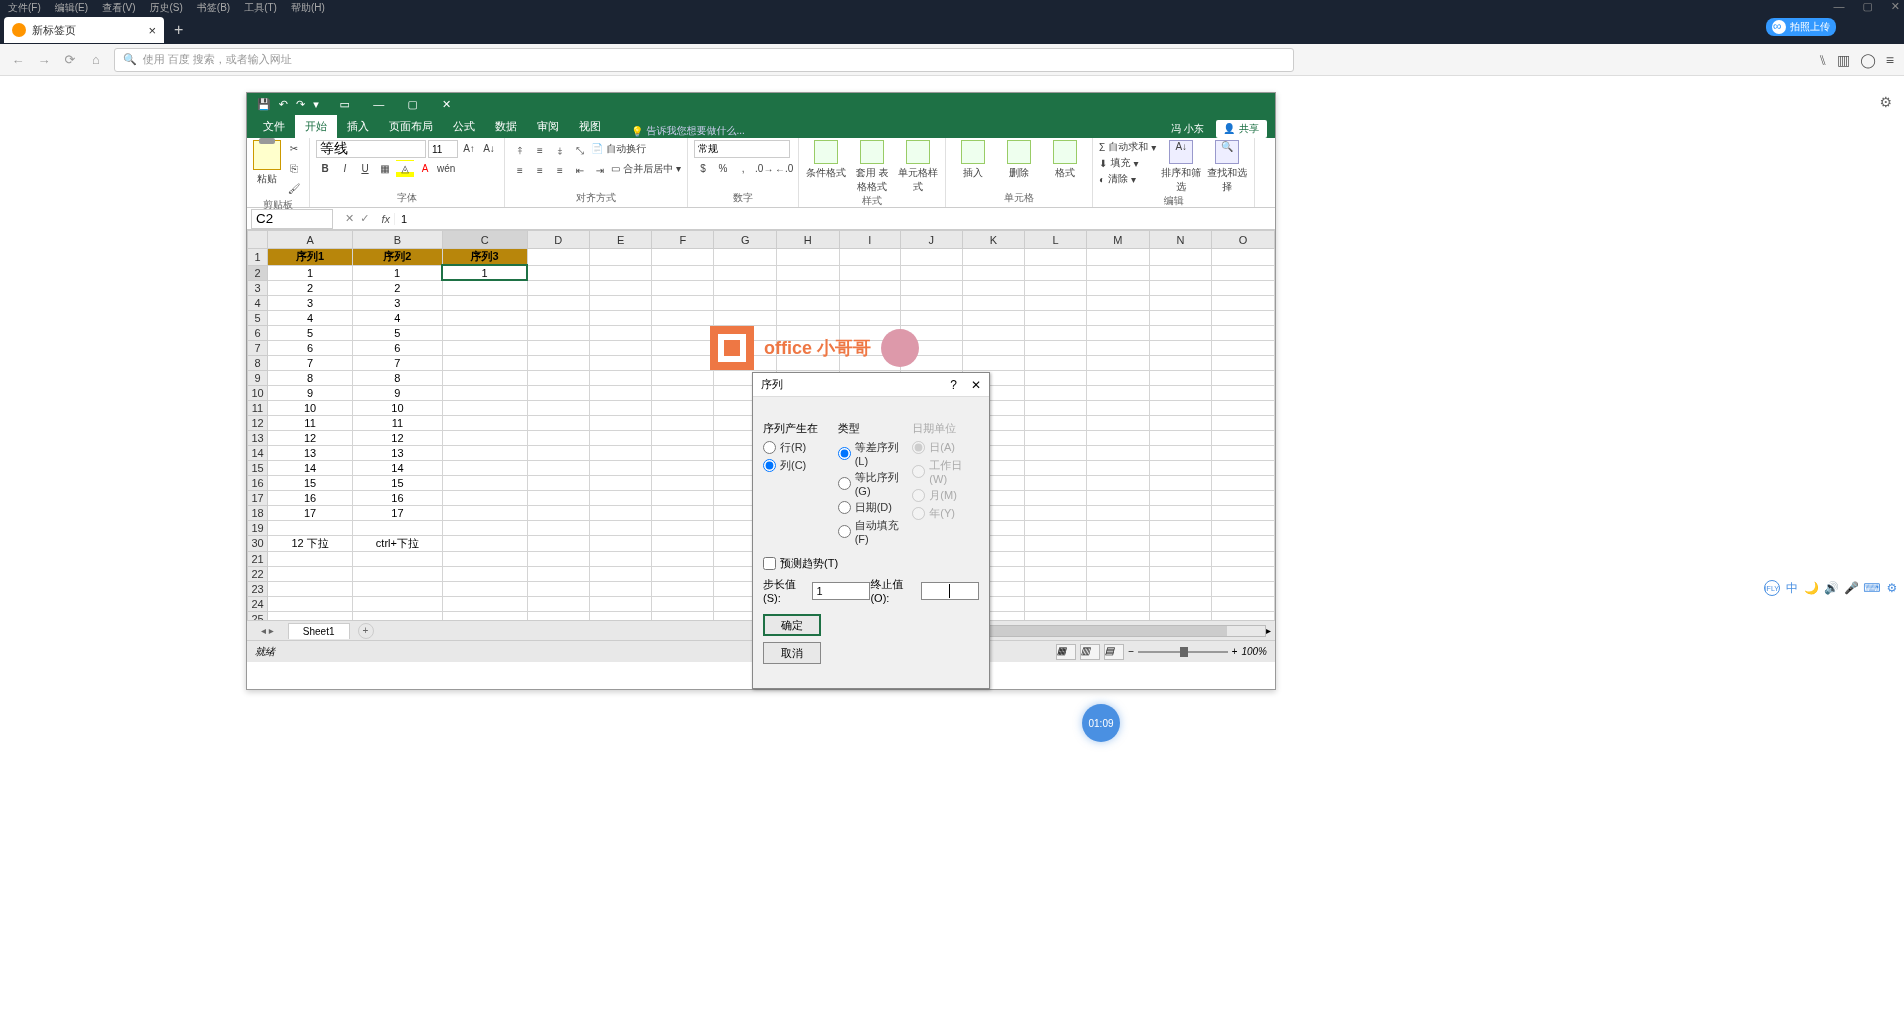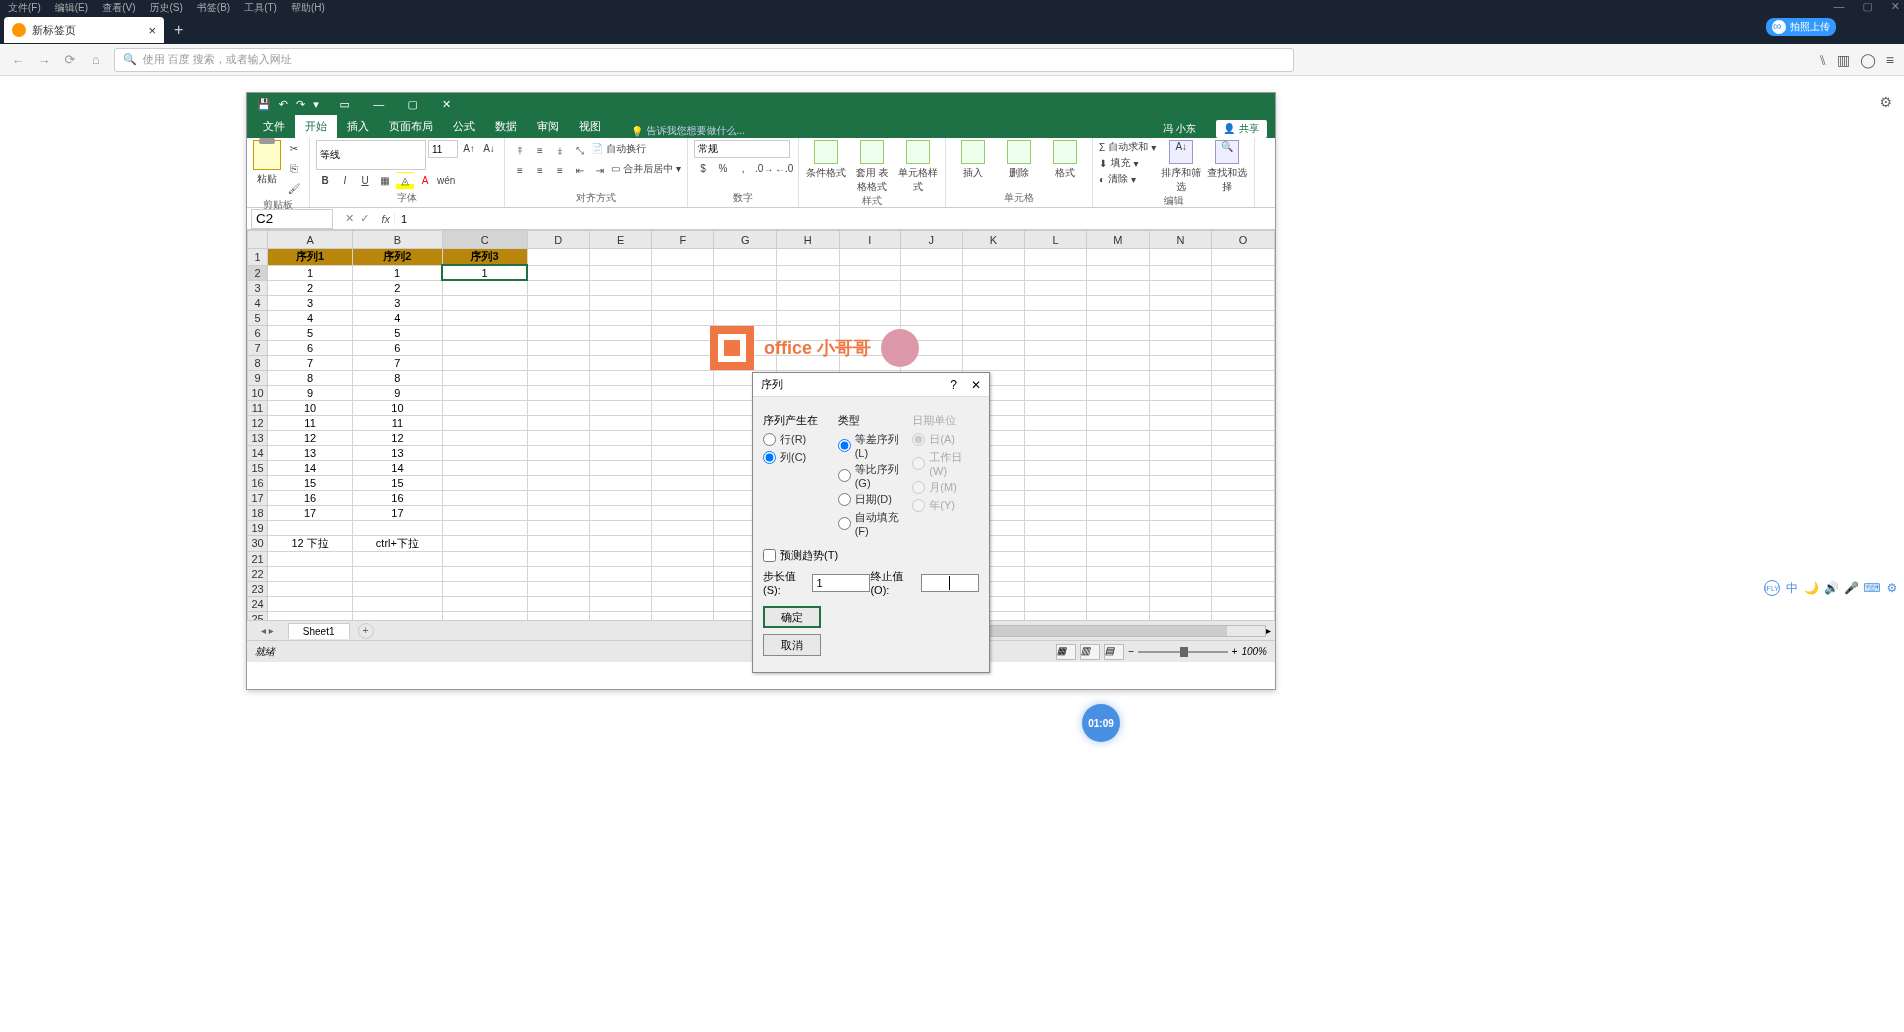--- a/index.html
+++ b/index.html
@@ -35,32 +35,32 @@
 .excel-qat { display: flex; gap: 8px; padding: 0 10px; align-items: center; }
 .excel-title { flex: 1; text-align: center; }
 .excel-wincontrols { display: flex; gap: 6px; padding: 0 2px; }
 .excel-wincontrols span { width: 28px; text-align: center; font-size: 11px; }
 
 
 .ribbon-tabs { background: #1e7145; color: #fff; height: 23px; display: flex; align-items: flex-end; font-size: 11px; padding-left: 6px; }
 .ribbon-tab { padding: 4px 10px; cursor: pointer; }
 .ribbon-tab.active { background: #fff; color: #1e7145; }
 .ribbon-help { margin-left: 20px; color: #cce; font-size: 10px; display: flex; align-items: center; gap: 3px;}
-.ribbon-right { margin-left: auto; display: flex; gap: 20px; padding-right: 8px; align-items: center; font-size: 10px; }
+.ribbon-right { margin-left: auto; display: flex; gap: 12px; padding-right: 8px; align-items: center; font-size: 10px; }
 .share-btn { background: #fff; color: #1e7145; padding: 2px 8px; border-radius: 2px; }
 
 
 .ribbon { background: #fff; border-bottom: 1px solid #ccc; height: 70px; display: flex; font-size: 10px; color: #444; }
 .ribbon-group { border-right: 1px solid #e0e0e0; padding: 2px 6px; display: flex; flex-direction: column; justify-content: space-between; }
 .ribbon-group-label { text-align: center; color: #666; font-size: 10px; }
 .ribbon-controls { display: flex; gap: 4px; align-items: flex-start; }
 .paste-btn { display: flex; flex-direction: column; align-items: center; gap: 2px; }
 .paste-icon { width: 28px; height: 30px; background: #ffc; border: 1px solid #c90; position: relative; }
 .paste-icon::before { content:""; position:absolute; top:-3px; left:5px; width:16px; height:6px; background:#999; border-radius:2px;}
-.font-name-sel { width: 110px; height: 30px; border: 1px solid #ccc; font-size: 10px; padding: 0 3px; }
+.font-name-sel { width: 110px; height: 18px; border: 1px solid #ccc; font-size: 14px; padding: 0 3px; }
 .font-size-sel { width: 30px; height: 18px; border: 1px solid #ccc; font-size: 10px; padding: 0 3px; }
 .btn-row { display: flex; gap: 2px; margin-top: 2px; }
 .rb-btn { width: 18px; height: 18px; border: 1px solid transparent; font-size: 10px; text-align: center; line-height: 16px; }
 .number-fmt { width: 96px; height: 18px; border: 1px solid #ccc; font-size: 10px; padding: 0 3px; }
 .big-btn { display: flex; flex-direction: column; align-items: center; width: 42px; font-size: 10px; text-align: center; }
 .big-icon { width: 24px; height: 24px; border: 1px solid #9c6; background: #efe; margin-bottom: 2px; }
 .edit-item { font-size: 10px; display: flex; align-items: center; gap: 3px; }
 
 
 .formula-bar { background: #fff; height: 22px; border-bottom: 1px solid #ccc; display: flex; align-items: center; font-size: 11px; }
@@ -102,38 +102,38 @@
 .status-bar { background: #e8e8e8; height: 22px; border-top: 1px solid #ccc; display: flex; align-items: center; font-size: 10px; padding: 0 8px; font-style: italic; }
 .status-right { margin-left: auto; display: flex; align-items: center; gap: 4px; }
 .view-btn { width: 20px; height: 16px; border: 1px solid #bbb; background: #f4f4f4; }
 .zoom-track { width: 90px; height: 2px; background: #999; position: relative; }
 .zoom-thumb { width: 8px; height: 10px; background: #666; position: absolute; left: 42px; top: -4px; }
 
 
 .series-dialog { position: absolute; left: 752px; top: 372px; width: 238px; background: #f0f0f0; border: 1px solid #888; box-shadow: 1px 1px 3px rgba(0,0,0,0.3); z-index: 20; font-size: 11px; }
 .dlg-title { background: #fff; height: 24px; display: flex; align-items: center; padding: 0 8px; border-bottom: 1px solid #ddd; }
 .dlg-title-right { margin-left: auto; display: flex; gap: 14px; font-size: 12px; }
-.dlg-body { padding: 16px 10px; }
+.dlg-body { padding: 24px 10px; }
 .dlg-row { display: flex; gap: 8px; margin-bottom: 8px; }
 .dlg-group { flex: 1; }
 .dlg-group-title { margin-bottom: 4px; }
 .dlg-radio { display: flex; align-items: center; gap: 4px; margin-bottom: 3px; color: #333; }
 .dlg-radio.disabled { color: #aaa; }
 .dlg-radio input { margin: 0; }
 .dlg-check { display: flex; align-items: center; gap: 4px; margin: 6px 0; }
 .dlg-inputs { display: flex; align-items: center; margin-top: 6px; }
 .dlg-inputs input[type=text] { width: 58px; height: 18px; border: 1px solid #888; padding: 0 3px; font-size: 11px; }
 .dlg-btns { display: flex; justify-content: flex-end; gap: 6px; margin-top: 10px; flex-direction: column; }
 .dlg-btns button { width: 58px; height: 22px; border: 1px solid #888; background: #e8e8e8; font-size: 11px; }
 .dlg-btns button.primary { border: 1px solid #1e7145; box-shadow: inset 0 0 0 1px #1e7145; }
 .text-cursor { display:inline-block; width:1px; height:14px; background:#000; vertical-align:middle; animation:blink 1s infinite;}
 @keyframes blink { 50% { opacity:0;} }
 
 
-.vid-time { position: absolute; left: 1082px; top: 704px; width: 38px; height: 38px; border-radius: 50%; background: #4a90e2; color: #fff; font-size: 10px; display: flex; align-items: center; justify-content: center; box-shadow: 0 0 8px rgba(74,144,226,0.5); font-weight: bold;}
+.vid-time { position: absolute; left: 1082px; top: 704px; width: 38px; height: 38px; border-radius: 50%; background: #4a90e2; color: #fff; font-size: 10px; display: flex; align-items: center; justify-content: center; box-shadow: 0 0 8px rgba(74,144,226,0.5);}
 
 
 .float-tb { position: absolute; right: 4px; top: 580px; display: flex; gap: 4px; align-items: center; font-size: 12px; }
 .float-tb span { width: 16px; height: 16px; display:inline-flex; align-items:center; justify-content:center; color:#4a90e2;}
 .ifly { width:22px; height:22px; border:1px solid #4a90e2; border-radius:50%; font-size:7px; color:#4a90e2; display:flex; align-items:center; justify-content:center;}
 
 
 .page-gear { position:absolute; right:12px; top:94px; color:#666; font-size:14px;}
 
 </style>

